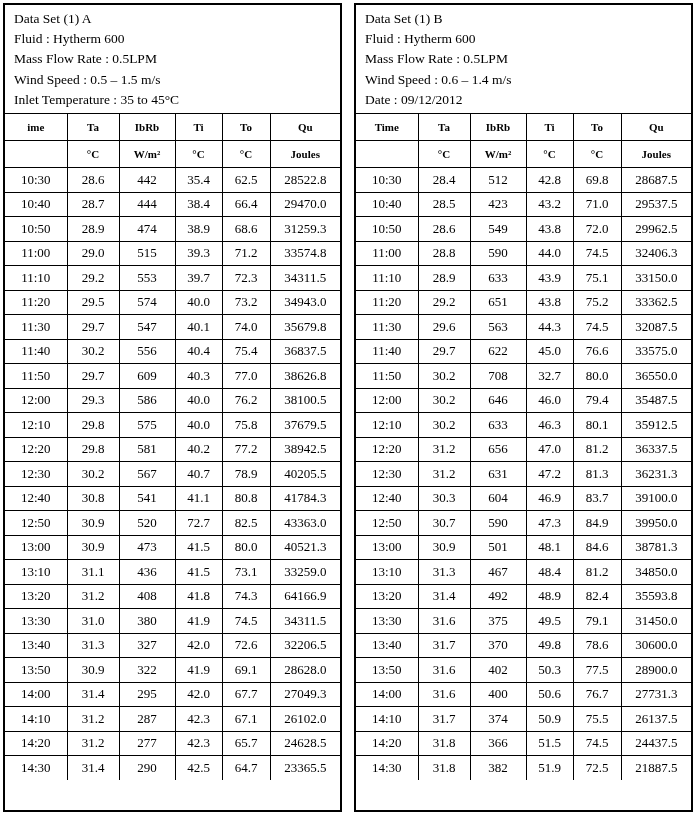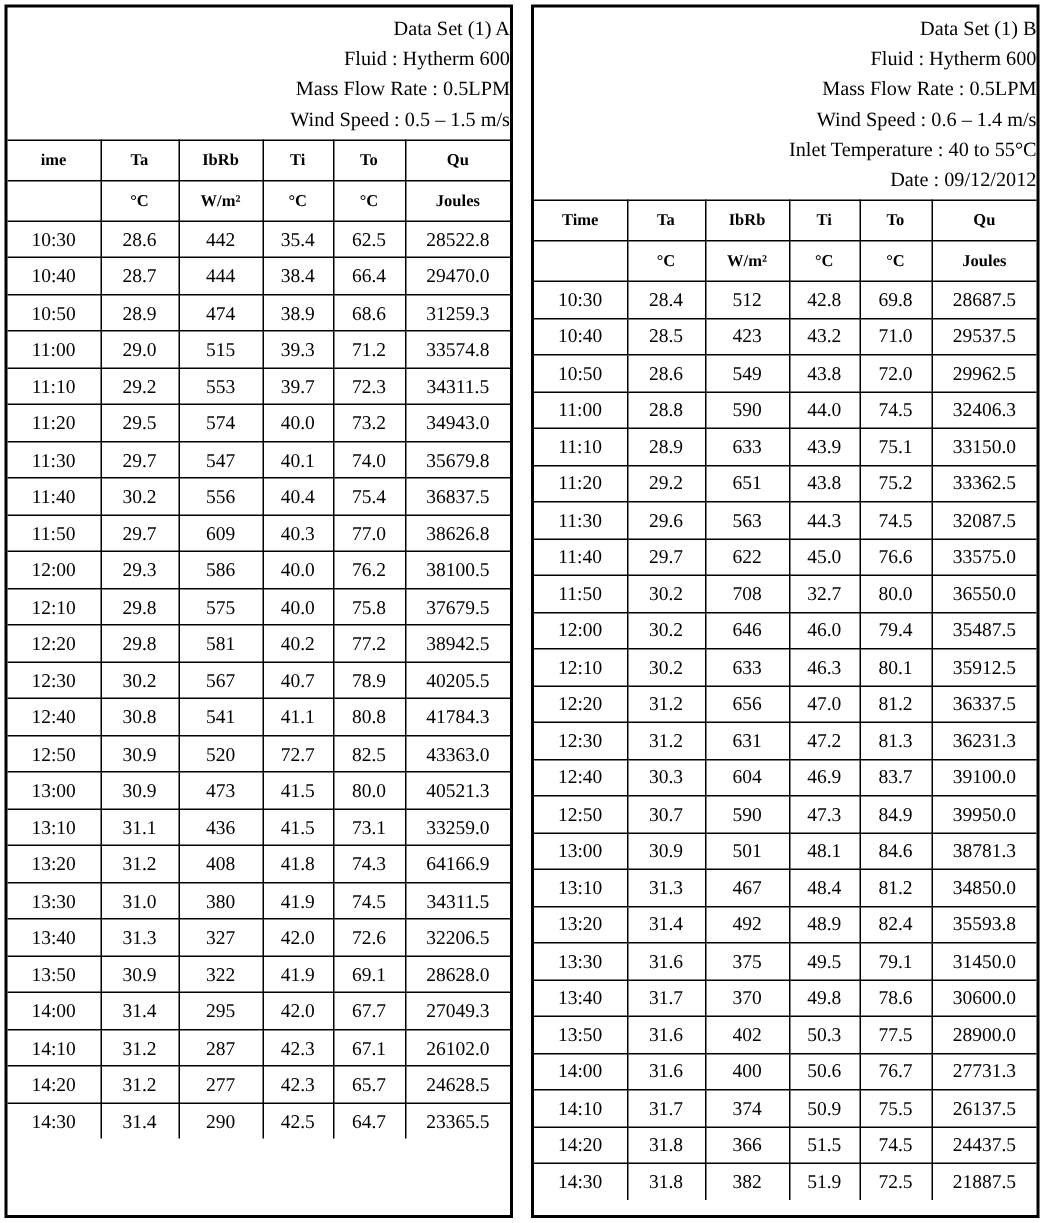--- a/index.html
+++ b/index.html
@@ -22,21 +22,20 @@
     width: 339px;
     box-sizing: border-box;
     border: 2px solid #000000;
     display: flex;
     flex-direction: column;
   }
   .info-block {
     padding: 4px 0 3px 9px;
     font-size: 13.5px;
     line-height: 20.2px;
-    text-align: right;
   }
   table {
     border-collapse: collapse;
     table-layout: fixed;
     width: 100%;
   }
   col.c-time { width: 62px; }
   col.c-ta   { width: 52px; }
   col.c-ibrb { width: 56px; }
   col.c-ti   { width: 47px; }
@@ -67,20 +66,21 @@
 <body>
 
 <div class="page">
 
   <section class="data-table">
     <div class="info-block">
       <div>Data Set (1) A</div>
       <div>Fluid : Hytherm 600</div>
       <div>Mass Flow Rate : 0.5LPM</div>
       <div>Wind Speed : 0.5 – 1.5 m/s</div>
+      <div>Inlet Temperature : 35 to 45°C</div>
     </div>
     <table>
       <colgroup>
         <col class="c-time">
           <col class="c-ta">
           <col class="c-ibrb">
         <col class="c-ti">
           <col class="c-to">
           <col class="c-qu">
       </colgroup>
@@ -306,21 +306,20 @@
         </tbody>
     </table>
   </section>
 
   <section class="data-table">
     <div class="info-block">
       <div>Data Set (1) B</div>
       <div>Fluid : Hytherm 600</div>
       <div>Mass Flow Rate : 0.5LPM</div>
       <div>Wind Speed : 0.6 – 1.4 m/s</div>
-      <div>Inlet Temperature : 40 to 55°C</div>
       <div>Date : 09/12/2012</div>
     </div>
     <table>
       <colgroup>
         <col class="c-time">
           <col class="c-ta">
           <col class="c-ibrb">
         <col class="c-ti">
           <col class="c-to">
           <col class="c-qu">

